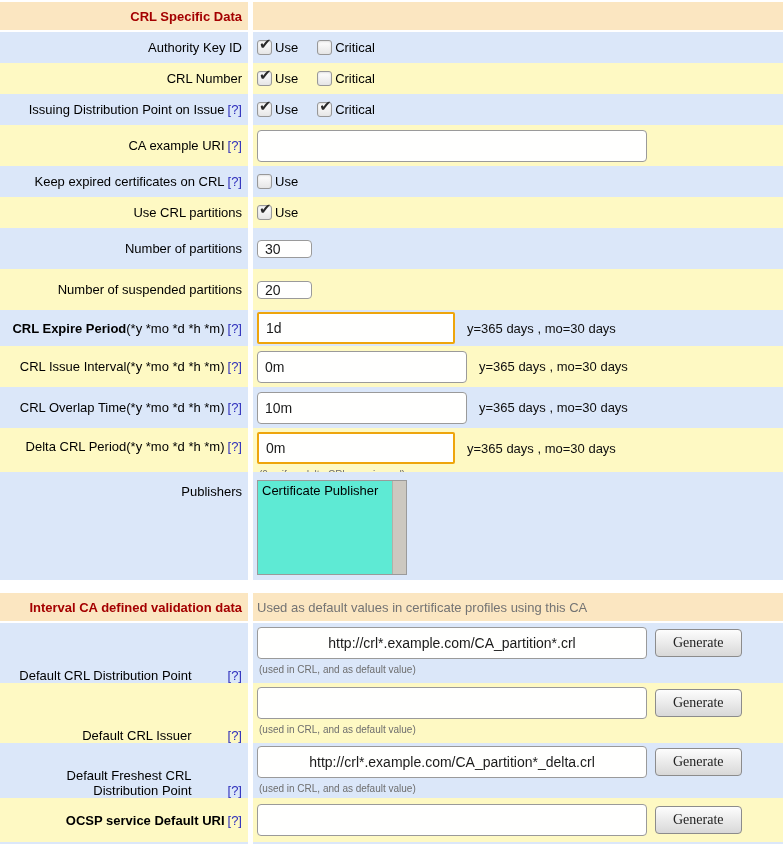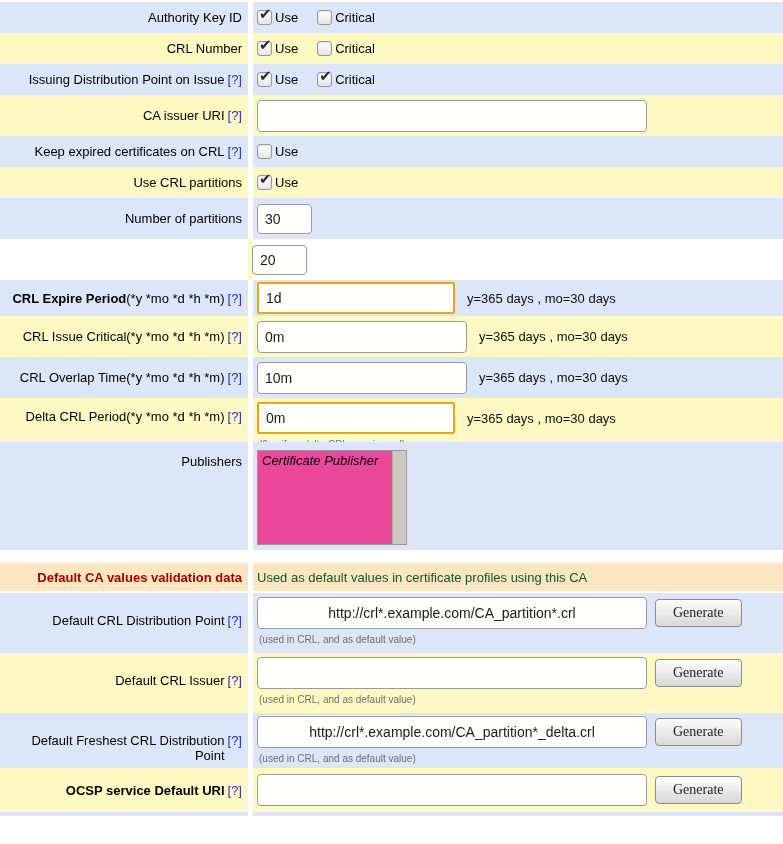--- a/index.html
+++ b/index.html
@@ -8,63 +8,68 @@
   .row{display:grid;grid-template-columns:248px 5px 1fr;}
   .cell-l,.cell-f{display:flex;align-items:center;}
   .cell-l{justify-content:flex-end;text-align:right;padding-right:6px;box-sizing:border-box;}
   .cell-f{padding-left:4px;box-sizing:border-box;}
   .gapcol{background:#ffffff;}
   .blue .cell-l,.blue .cell-f{background:#dbe7f9;}
   .light .cell-l,.light .cell-f{background:#fef9c3;}
   .hdr{height:28px;margin-bottom:2px;}
   .hdr .cell-l,.hdr .cell-f{background:#fbe6c1;}
   .hdr .cell-l{font-weight:bold;color:#a40000;}
-  .hdr .cell-f{color:#14532d;}
+  .hdr .cell-f{color:#737373;}
   .h31{height:31px;} .h36{height:36px;} .h41{height:41px;} .h44{height:44px;}
   .h55{height:55px;} .h60{height:60px;} .h108{height:108px;border-radius:20px;} .h4{height:4px;}
-  .top-align .cell-l{align-items:flex-start;padding-top:20px;}
+  .top-align .cell-l{align-items:flex-end;padding-top:8px;gap:33px;}
   .top-align .cell-f{align-items:flex-start;}
   .pub-align .cell-l{align-items:flex-start;padding-top:12px;}
   .pub-align .cell-f{align-items:flex-start;padding-top:8px;}
   .delta-align .cell-l{align-items:flex-start;padding-top:11px;}
   .delta-align .cell-f{align-items:flex-start;padding-top:4px;}
   .help{color:#2d2dbb;text-decoration:none;margin-left:3px;cursor:pointer;}
   .bold{font-weight:bold;}
   .cbgroup{display:flex;align-items:flex-end;}
   .cb{position:relative;display:inline-block;width:15px;height:15px;box-sizing:border-box;
       border:1px solid #989898;border-radius:3px;background:linear-gradient(#ffffff,#e6e6e6);
       box-shadow:inset 0 1px 2px rgba(0,0,0,.12);flex:none;cursor:pointer;}
   .cb.checked::after{content:"\2714";position:absolute;left:1px;top:-6px;font-size:15px;
       font-weight:bold;color:#2a2a2a;}
   .cblabel{margin-left:3px;line-height:14px;}
   .grp2{margin-left:19px;}
   input[type=text]{box-sizing:border-box;height:32px;border:1px solid #9a9a9a;border-radius:4px;
       background:#fffffe;padding:0 7px;font-family:inherit;font-size:14px;color:#1a1a1a;}
-  input.small{width:55px;height:30px;}
+  input.small{width:55px;height:18px;}
   input.period{width:210px;}
   input.period.hl{width:198px;}
   input.wide{width:390px;text-align:center;}
   input.hl{border:2px solid #eea50c;border-radius:2px;}
   .hint{margin-left:12px;color:#0f0f0f;}
   .fieldcol{display:flex;flex-direction:column;}
   .fieldrow{display:flex;align-items:center;}
   .subnote{color:#6e6e6e;font-size:10px;margin-top:5px;padding-left:2px;}
   .btn{margin-left:8px;height:28px;padding:0 17px;font-family:Liberation Serif, serif;font-size:14px;color:#222;
       border:1px solid #8c8c8c;border-radius:4px;background:linear-gradient(#fdfdfd,#d8d8d8);cursor:pointer;}
   .listbox{position:relative;width:150px;height:95px;box-sizing:border-box;border:1px solid #9a9a9a;
-      background:#ec4899;overflow:hidden;font-style:italic;}
+      background:#5eead4;overflow:hidden;}
   .listbox .opt{padding:2px 4px;font-size:13px;white-space:nowrap;}
   .listbox .sb{position:absolute;top:0;right:0;width:13px;height:100%;background:#ccc8c0;border-left:1px solid #b3afa7;}
   .sectiongap{height:13px;background:#ffffff;}
 </style>
 </head>
 <body>
 
 <div class="table">
 
+  <div class="row hdr">
+    <div class="cell-l">CRL Specific Data</div>
+    <div class="gapcol"></div>
+    <div class="cell-f"></div>
+  </div>
 
   <div class="row blue h31">
     <div class="cell-l">
         <span>Authority Key ID</span>
       </div>
     <div class="gapcol"></div>
     <div class="cell-f">
       <span class="cbgroup">
         <span class="cb checked"></span>
         <span class="cblabel">Use</span>
@@ -100,21 +105,21 @@
         <span class="cb checked"></span>
         <span class="cblabel">Use</span>
         <span class="cb checked grp2"></span>
         <span class="cblabel">Critical</span>
       </span>
     </div>
   </div>
 
   <div class="row light h41">
     <div class="cell-l">
-      <span>CA issuer URI</span>
+      <span>CA example URI</span>
       <a class="help">[?]</a>
     </div>
     <div class="gapcol"></div>
     <div class="cell-f">
       <input type="text" class="wide" value="" style="">
     </div>
   </div>
 
   <div class="row blue h31">
     <div class="cell-l">
@@ -147,20 +152,23 @@
     <div class="cell-l">
         <span>Number of partitions</span>
       </div>
     <div class="gapcol"></div>
     <div class="cell-f">
       <input type="text" class="small" value="30" style="">
     </div>
   </div>
 
   <div class="row light h41">
+    <div class="cell-l">
+        <span>Number of suspended partitions</span>
+      </div>
     <div class="gapcol"></div>
     <div class="cell-f">
       <input type="text" class="small" value="20" style="">
     </div>
   </div>
 
   <div class="row blue h36">
     <div class="cell-l">
       <span class="bold">CRL Expire Period</span>
         <span>(*y *mo *d *h *m)</span>
@@ -168,21 +176,21 @@
     </div>
     <div class="gapcol"></div>
     <div class="cell-f">
       <input type="text" class="period hl" value="1d" style="">
       <span class="hint">y=365 days , mo=30 days</span>
     </div>
   </div>
 
   <div class="row light h41">
     <div class="cell-l">
-      <span>CRL Issue Critical(*y *mo *d *h *m)</span>
+      <span>CRL Issue Interval(*y *mo *d *h *m)</span>
       <a class="help">[?]</a>
     </div>
     <div class="gapcol"></div>
     <div class="cell-f">
       <input type="text" class="period" value="0m" style="">
       <span class="hint">y=365 days , mo=30 days</span>
     </div>
   </div>
 
   <div class="row blue h41">
@@ -223,21 +231,21 @@
       <div class="listbox">
         <div class="opt">Certificate Publisher</div>
         <div class="sb"></div>
       </div>
     </div>
   </div>
 
   <div class="sectiongap"></div>
 
   <div class="row hdr">
-    <div class="cell-l">Default CA values validation data</div>
+    <div class="cell-l">Interval CA defined validation data</div>
     <div class="gapcol"></div>
     <div class="cell-f">Used as default values in certificate profiles using this CA</div>
   </div>
 
   <div class="row blue h60 top-align">
     <div class="cell-l">
       <span>Default CRL Distribution Point</span>
       <a class="help">[?]</a>
     </div>
     <div class="gapcol"></div>

